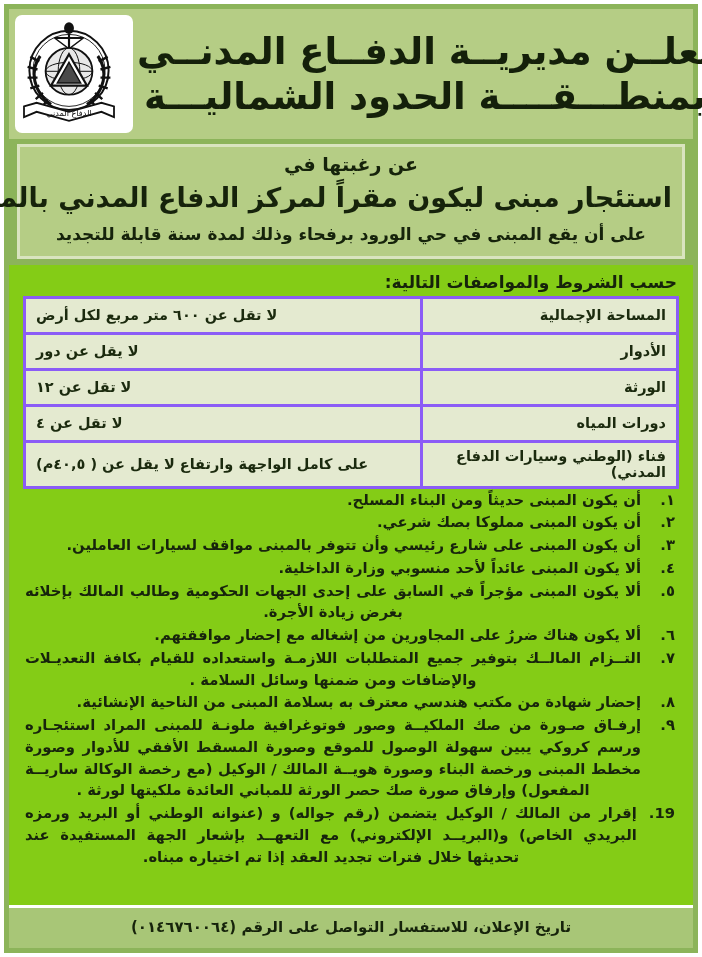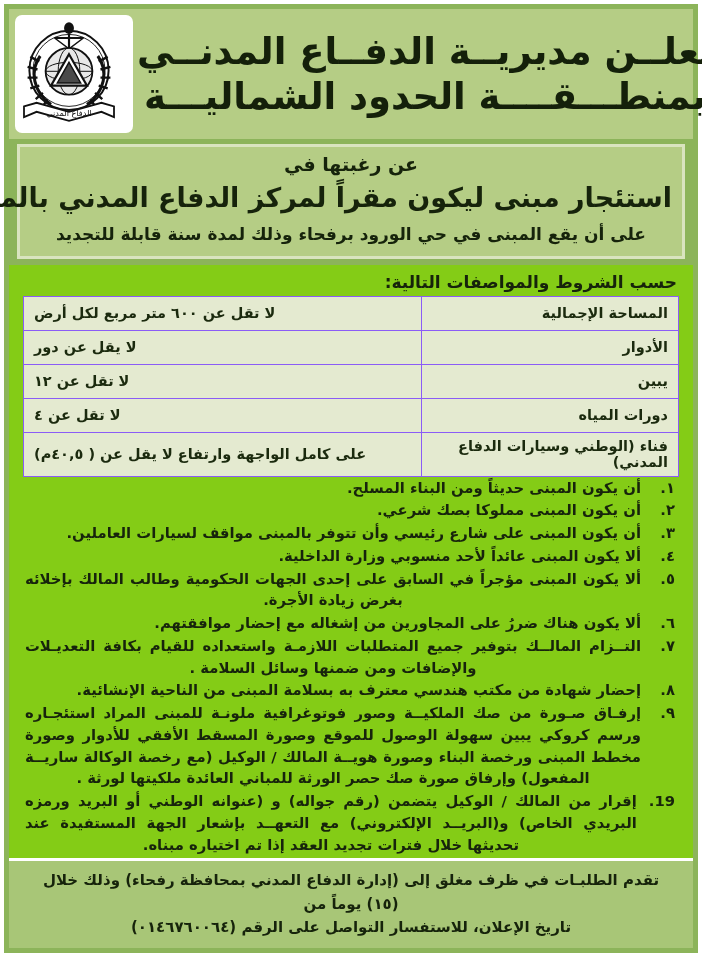--- a/index.html
+++ b/index.html
@@ -118,21 +118,21 @@
 
   
   table.specs {
     width: 100%;
     border-collapse: collapse;
     table-layout: fixed;
     background: #e4ead0;
     border: 1px solid #b9c79a;
   }
   table.specs td {
-    border: 1px solid #8b5cf6;
+    border: 3px solid #8b5cf6;
     padding: 5px 10px 6px 10px;
     font-size: 14.5px;
     font-weight: bold;
     color: #1b2a0e;
     height: 22px;
     vertical-align: middle;
   }
   td.spec-label {
     width: 38.5%;
     text-align: right;
@@ -251,21 +251,21 @@
         <tbody>
           <tr>
             <td class="spec-label">المساحة الإجمالية</td>
             <td class="spec-value">لا تقل عن ٦٠٠ متر مربع لكل أرض</td>
           </tr>
           <tr>
             <td class="spec-label">الأدوار</td>
             <td class="spec-value">لا يقل عن دور</td>
           </tr>
           <tr>
-            <td class="spec-label">يبين</td>
+            <td class="spec-label">الورثة</td>
             <td class="spec-value">لا تقل عن ١٢</td>
           </tr>
           <tr>
             <td class="spec-label">دورات المياه</td>
             <td class="spec-value">لا تقل عن ٤</td>
           </tr>
           <tr>
             <td class="spec-label">فناء (الوطني وسيارات الدفاع المدني)</td>
             <td class="spec-value">على كامل الواجهة وارتفاع لا يقل عن ( ٤٠,٥م)</td>
           </tr>
@@ -312,18 +312,17 @@
         </li>
         <li class="tall">
           <span class="cond-num">19.</span>
           <span class="cond-text">إقرار من المالك / الوكيل يتضمن (رقم جواله) و (عنوانه الوطني أو البريد ورمزه البريدي الخاص) و(البريــد الإلكتروني) مع التعهــد بإشعار الجهة المستفيدة عند تحديثها خلال فترات تجديد العقد إذا تم اختياره مبناه.</span>
         </li>
       </ol>
 
     </div>
 
     <div class="footer">
-      <div>تقدم الطلبـات في ظرف مغلق إلى (إدارة الدفاع المدني بمحافظة رفحاء) وذلك خلال (١٥) يوماً من</div>
       <div>تاريخ الإعلان، للاستفسار التواصل على الرقم (٠١٤٦٧٦٠٠٦٤)</div>
     </div>
 
   </div>
 </div>
 
 </body></html>

